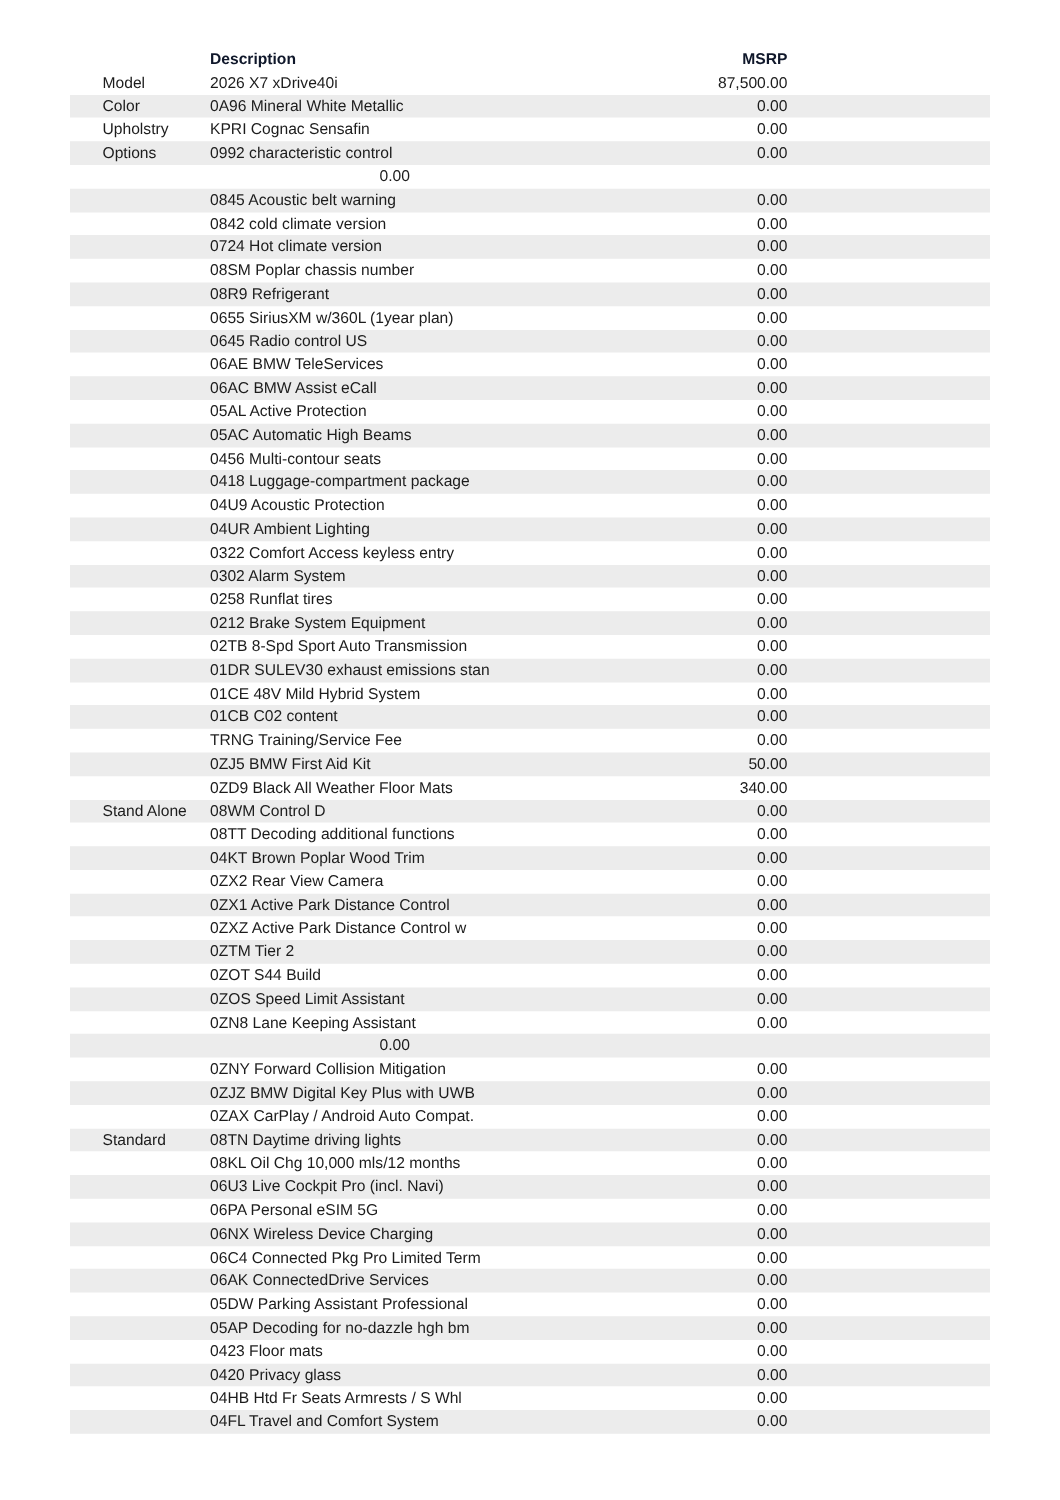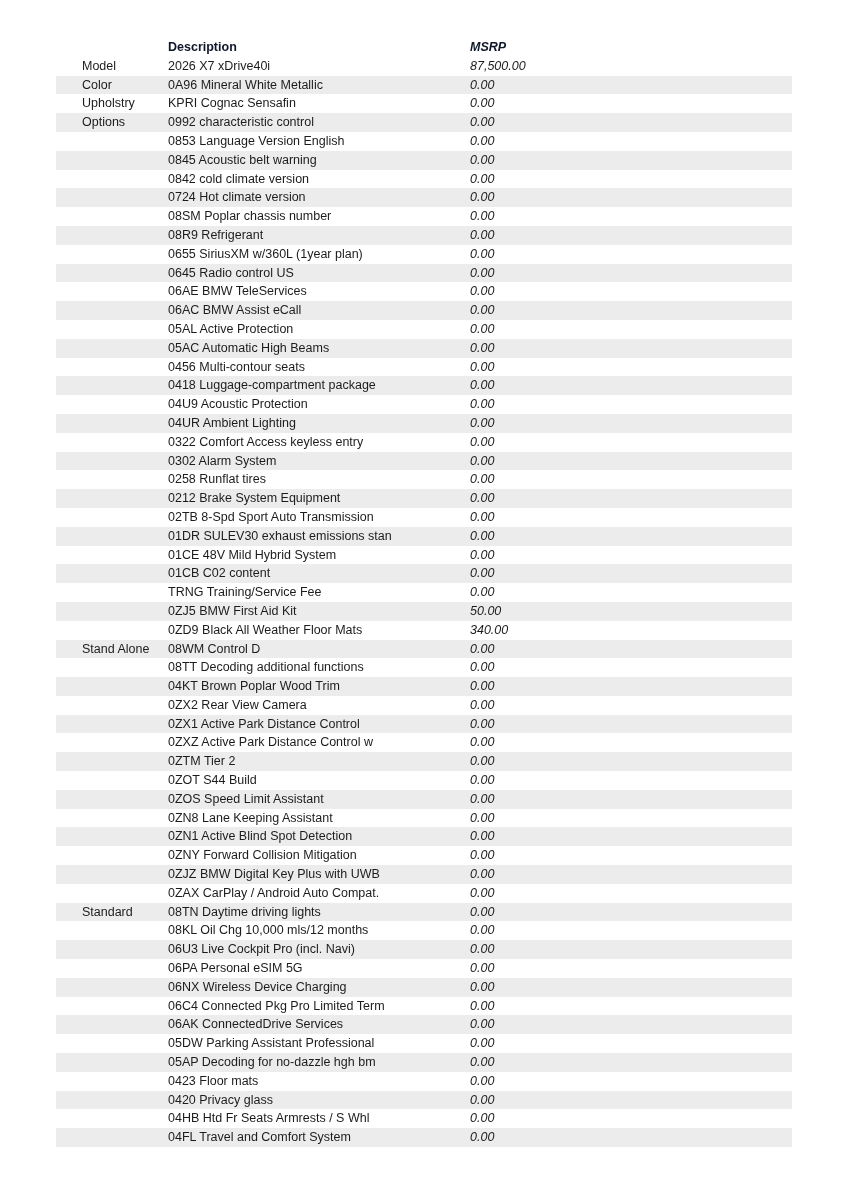--- a/index.html
+++ b/index.html
@@ -41,23 +41,22 @@
     margin-left: 20px;
   }
   .cell-desc {
     width: 302px;
     flex: 0 0 auto;
     overflow: hidden;
   }
   .cell-msrp {
     width: 160px;
     flex: 0 0 auto;
-    text-align: left;
+    text-align: right;
     overflow: hidden;
-    font-style: italic;
   }
   .cell-spacer {
     width: 182px;
     flex: 0 0 auto;
   }
   .header-row .cell-desc,
   .header-row .cell-msrp {
     font-weight: bold;
     color: #0f172a;
   }
@@ -96,21 +95,20 @@
 
   <div class="row">
     <div class="cell-cat">Options</div>
     <div class="cell-desc">0992 characteristic control</div>
     <div class="cell-msrp">0.00</div>
     <div class="cell-spacer"></div>
   </div>
 
   <div class="row">
     <div class="cell-cat"></div>
-    <div class="cell-desc">0853 Language Version English</div>
     <div class="cell-msrp">0.00</div>
     <div class="cell-spacer"></div>
   </div>
 
   <div class="row">
     <div class="cell-cat"></div>
     <div class="cell-desc">0845 Acoustic belt warning</div>
     <div class="cell-msrp">0.00</div>
     <div class="cell-spacer"></div>
   </div>
@@ -355,21 +353,20 @@
 
   <div class="row">
     <div class="cell-cat"></div>
     <div class="cell-desc">0ZN8 Lane Keeping Assistant</div>
     <div class="cell-msrp">0.00</div>
     <div class="cell-spacer"></div>
   </div>
 
   <div class="row">
     <div class="cell-cat"></div>
-    <div class="cell-desc">0ZN1 Active Blind Spot Detection</div>
     <div class="cell-msrp">0.00</div>
     <div class="cell-spacer"></div>
   </div>
 
   <div class="row">
     <div class="cell-cat"></div>
     <div class="cell-desc">0ZNY Forward Collision Mitigation</div>
     <div class="cell-msrp">0.00</div>
     <div class="cell-spacer"></div>
   </div>

